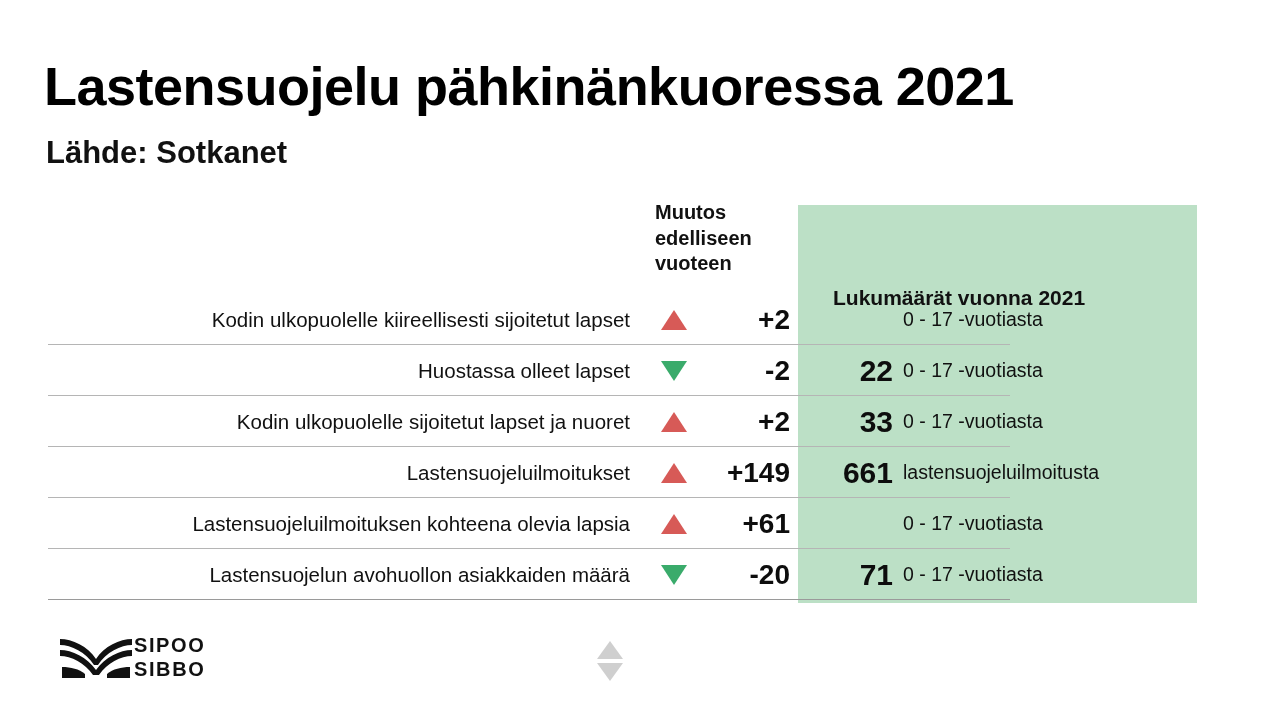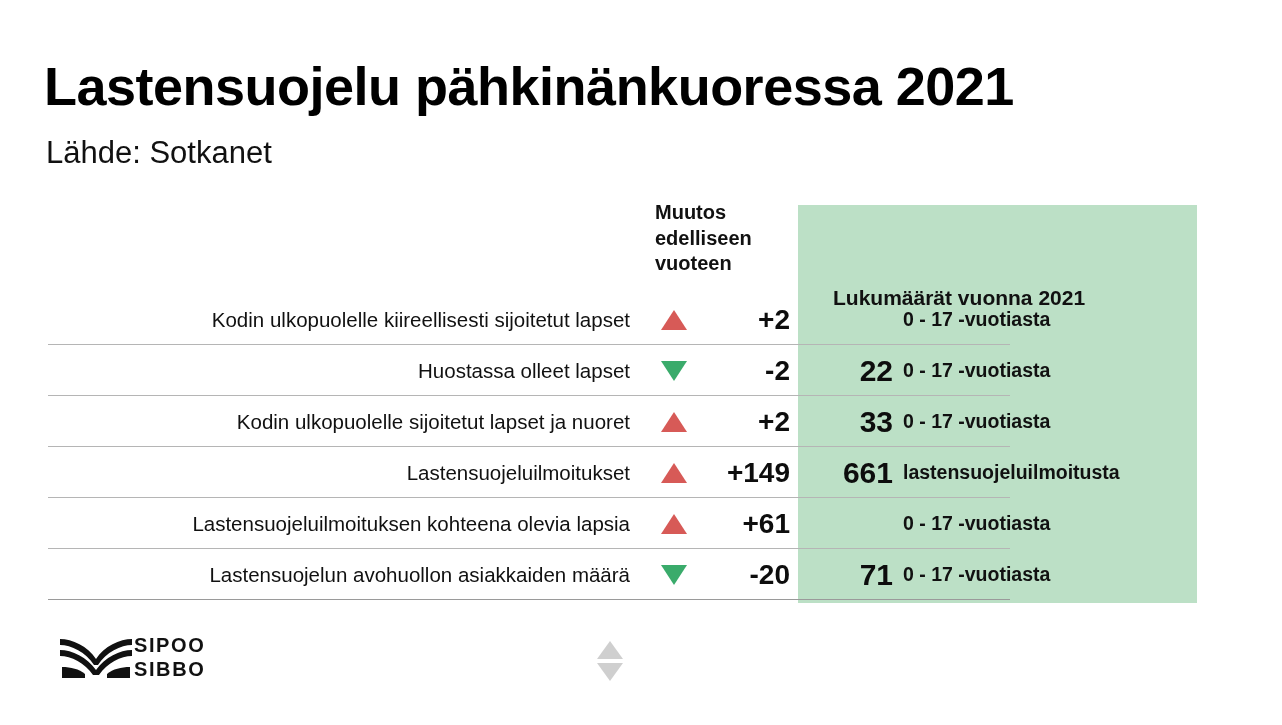--- a/index.html
+++ b/index.html
@@ -32,21 +32,21 @@
     letter-spacing: -0.5px;
     line-height: 1.05;
     white-space: nowrap;
     color: #000000;
   }
   .subtitle {
     position: absolute;
     left: 46px;
     top: 136px;
     font-size: 31px;
-    font-weight: normal;
+    font-weight: bold;
     line-height: 1.1;
     white-space: nowrap;
     color: #111111;
   }
 
   
   .green-panel {
     position: absolute;
     left: 798px;
     top: 205px;
@@ -166,21 +166,21 @@
   }
 
   .cell-unit {
     position: absolute;
     left: 903px;
     top: 0;
     height: 51px;
     line-height: 51px;
     text-align: center;
     font-size: 19.5px;
-    font-weight: bold;
+    font-weight: normal;
     white-space: nowrap;
     color: #111111;
   }
 
   
   .logo {
     position: absolute;
     left: 58px;
     top: 633px;
     display: flex;

